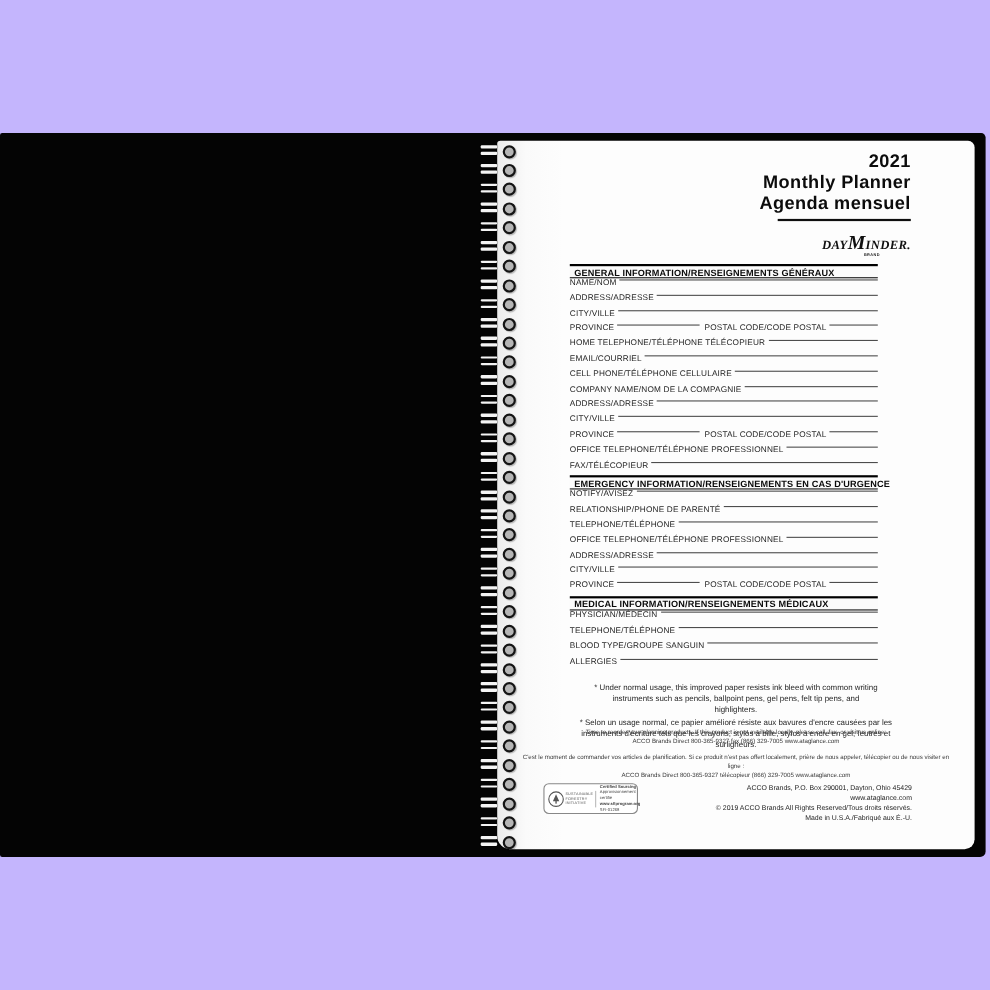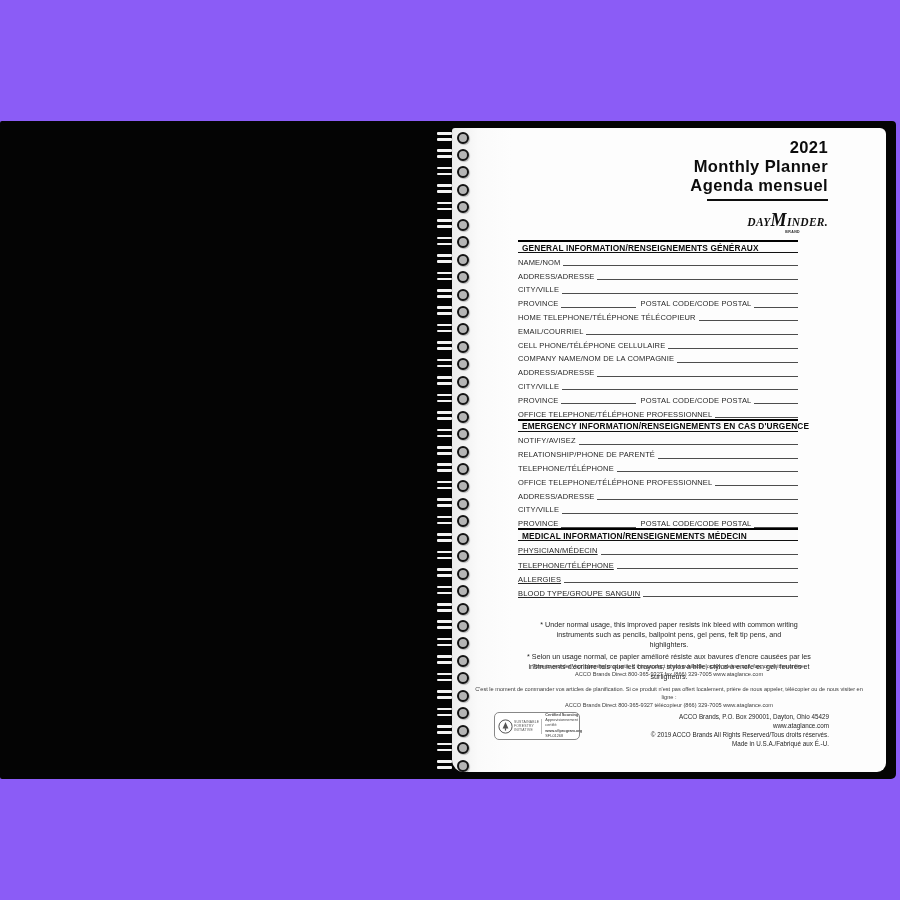--- a/index.html
+++ b/index.html
@@ -1,16 +1,16 @@
 <!DOCTYPE html>
 <html><head>
 <meta charset="utf-8">
 <style>
   html,body{margin:0;padding:0;background:#ffffff;}
-  .stage{position:relative;width:900px;height:900px;background:#8b5cf6;overflow:hidden;
+  .stage{position:relative;width:900px;height:900px;background:#c4b5fd;overflow:hidden;
          font-family:"Liberation Sans",sans-serif;}
   
   .cover{position:absolute;left:0;top:121px;width:896px;height:658px;background:#040404;
          border-radius:2px 4px 5px 2px;}
   
   .page{position:absolute;left:452px;top:128px;width:434px;height:644px;background:#fdfdfd;
         border-radius:3px 6px 9px 12px;
         background:linear-gradient(90deg,#ececec 0px,#fafafa 26px,#fdfdfd 60px);}
   
   .binding{position:absolute;left:430px;top:131px;width:48px;height:641px;}
@@ -27,22 +27,22 @@
   .brand-logo{margin-top:9px;font-family:"Liberation Serif",serif;font-style:italic;font-weight:700;
               color:#101010;font-size:11.5px;letter-spacing:.3px;position:relative;display:inline-block;}
   .brand-logo .big-m{font-size:18px;}
   .brand-sub{position:absolute;right:28px;bottom:-3px;font-size:3.5px;font-style:normal;
              font-family:"Liberation Sans",sans-serif;letter-spacing:.4px;color:#222;}
   
   .form{position:absolute;top:112px;left:66px;width:280px;}
   .sec-header{box-sizing:border-box;height:13px;border-top:2.5px solid #000;border-bottom:1.5px solid #111;
               padding:0.5px 4px 0;font-size:8.3px;font-weight:700;letter-spacing:.15px;color:#0a0a0a;
               white-space:nowrap;background:#fbfbfb;}
-  .row{display:flex;align-items:flex-end;height:13.8px;font-size:7.5px;color:#262626;letter-spacing:.15px;}
-  .med .row{height:14.2px;text-decoration:underline;}
+  .row{display:flex;align-items:flex-start;height:13.8px;font-size:7.5px;color:#262626;letter-spacing:.15px;}
+  .med .row{height:14.2px;}
   .row .lbl{white-space:nowrap;line-height:8px;}
   .row .fill{flex:1;border-bottom:1px solid #4d4d4d;margin:0 0 0.5px 3px;height:1px;}
   .row .lbl + .fill + .lbl{margin-left:5px;}
   
   .notes{position:absolute;top:492px;left:28px;width:378px;text-align:center;color:#1f1f1f;}
   .notes p{margin:0 auto 2px;font-size:7.2px;line-height:1.4;}
   .notes .n-en{max-width:262px;}
   .notes .n-fr{max-width:308px;}
   
   .reorder{position:absolute;top:534px;left:18px;width:398px;text-align:center;color:#3a3a3a;}
@@ -128,20 +128,24 @@
           <div class="row">
             <span class="lbl">PROVINCE</span>
             <span class="fill" style="flex: 1.7 1 0%;"></span>
             <span class="lbl">POSTAL CODE/CODE POSTAL</span>
             <span class="fill" style="flex: 1 1 0%;"></span>
           </div>
           <div class="row">
             <span class="lbl">OFFICE TELEPHONE/TÉLÉPHONE PROFESSIONNEL</span>
             <span class="fill"></span>
           </div>
+          <div class="row">
+            <span class="lbl">FAX/TÉLÉCOPIEUR</span>
+            <span class="fill"></span>
+          </div>
         </div>
         <div>
           <div class="sec-header">EMERGENCY INFORMATION/RENSEIGNEMENTS EN CAS D'URGENCE</div>
           <div class="row">
             <span class="lbl">NOTIFY/AVISEZ</span>
             <span class="fill"></span>
           </div>
           <div class="row">
             <span class="lbl">RELATIONSHIP/PHONE DE PARENTÉ</span>
             <span class="fill"></span>
@@ -163,35 +167,35 @@
             <span class="fill"></span>
           </div>
           <div class="row">
             <span class="lbl">PROVINCE</span>
             <span class="fill" style="flex: 1.7 1 0%;"></span>
             <span class="lbl">POSTAL CODE/CODE POSTAL</span>
             <span class="fill" style="flex: 1 1 0%;"></span>
           </div>
         </div>
         <div class="med">
-          <div class="sec-header">MEDICAL INFORMATION/RENSEIGNEMENTS MÉDECIN</div>
+          <div class="sec-header">MEDICAL INFORMATION/RENSEIGNEMENTS MÉDICAUX</div>
           <div class="row">
             <span class="lbl">PHYSICIAN/MÉDECIN</span>
             <span class="fill"></span>
           </div>
           <div class="row">
             <span class="lbl">TELEPHONE/TÉLÉPHONE</span>
             <span class="fill"></span>
           </div>
           <div class="row">
+            <span class="lbl">BLOOD TYPE/GROUPE SANGUIN</span>
+            <span class="fill"></span>
+          </div>
+          <div class="row">
             <span class="lbl">ALLERGIES</span>
-            <span class="fill"></span>
-          </div>
-          <div class="row">
-            <span class="lbl">BLOOD TYPE/GROUPE SANGUIN</span>
             <span class="fill"></span>
           </div>
         </div>
       </div>
 
     <div class="notes">
       <p class="n-en">* Under normal usage, this improved paper resists ink bleed with common writing instruments such as pencils, ballpoint pens, gel pens, felt tip pens, and highlighters.</p>
       <p class="n-fr">* Selon un usage normal, ce papier amélioré résiste aux bavures d'encre causées par les instruments d'écriture tels que les crayons, stylos à bille, stylos à encre en gel, feutres et surligneurs.</p>
     </div>
 

